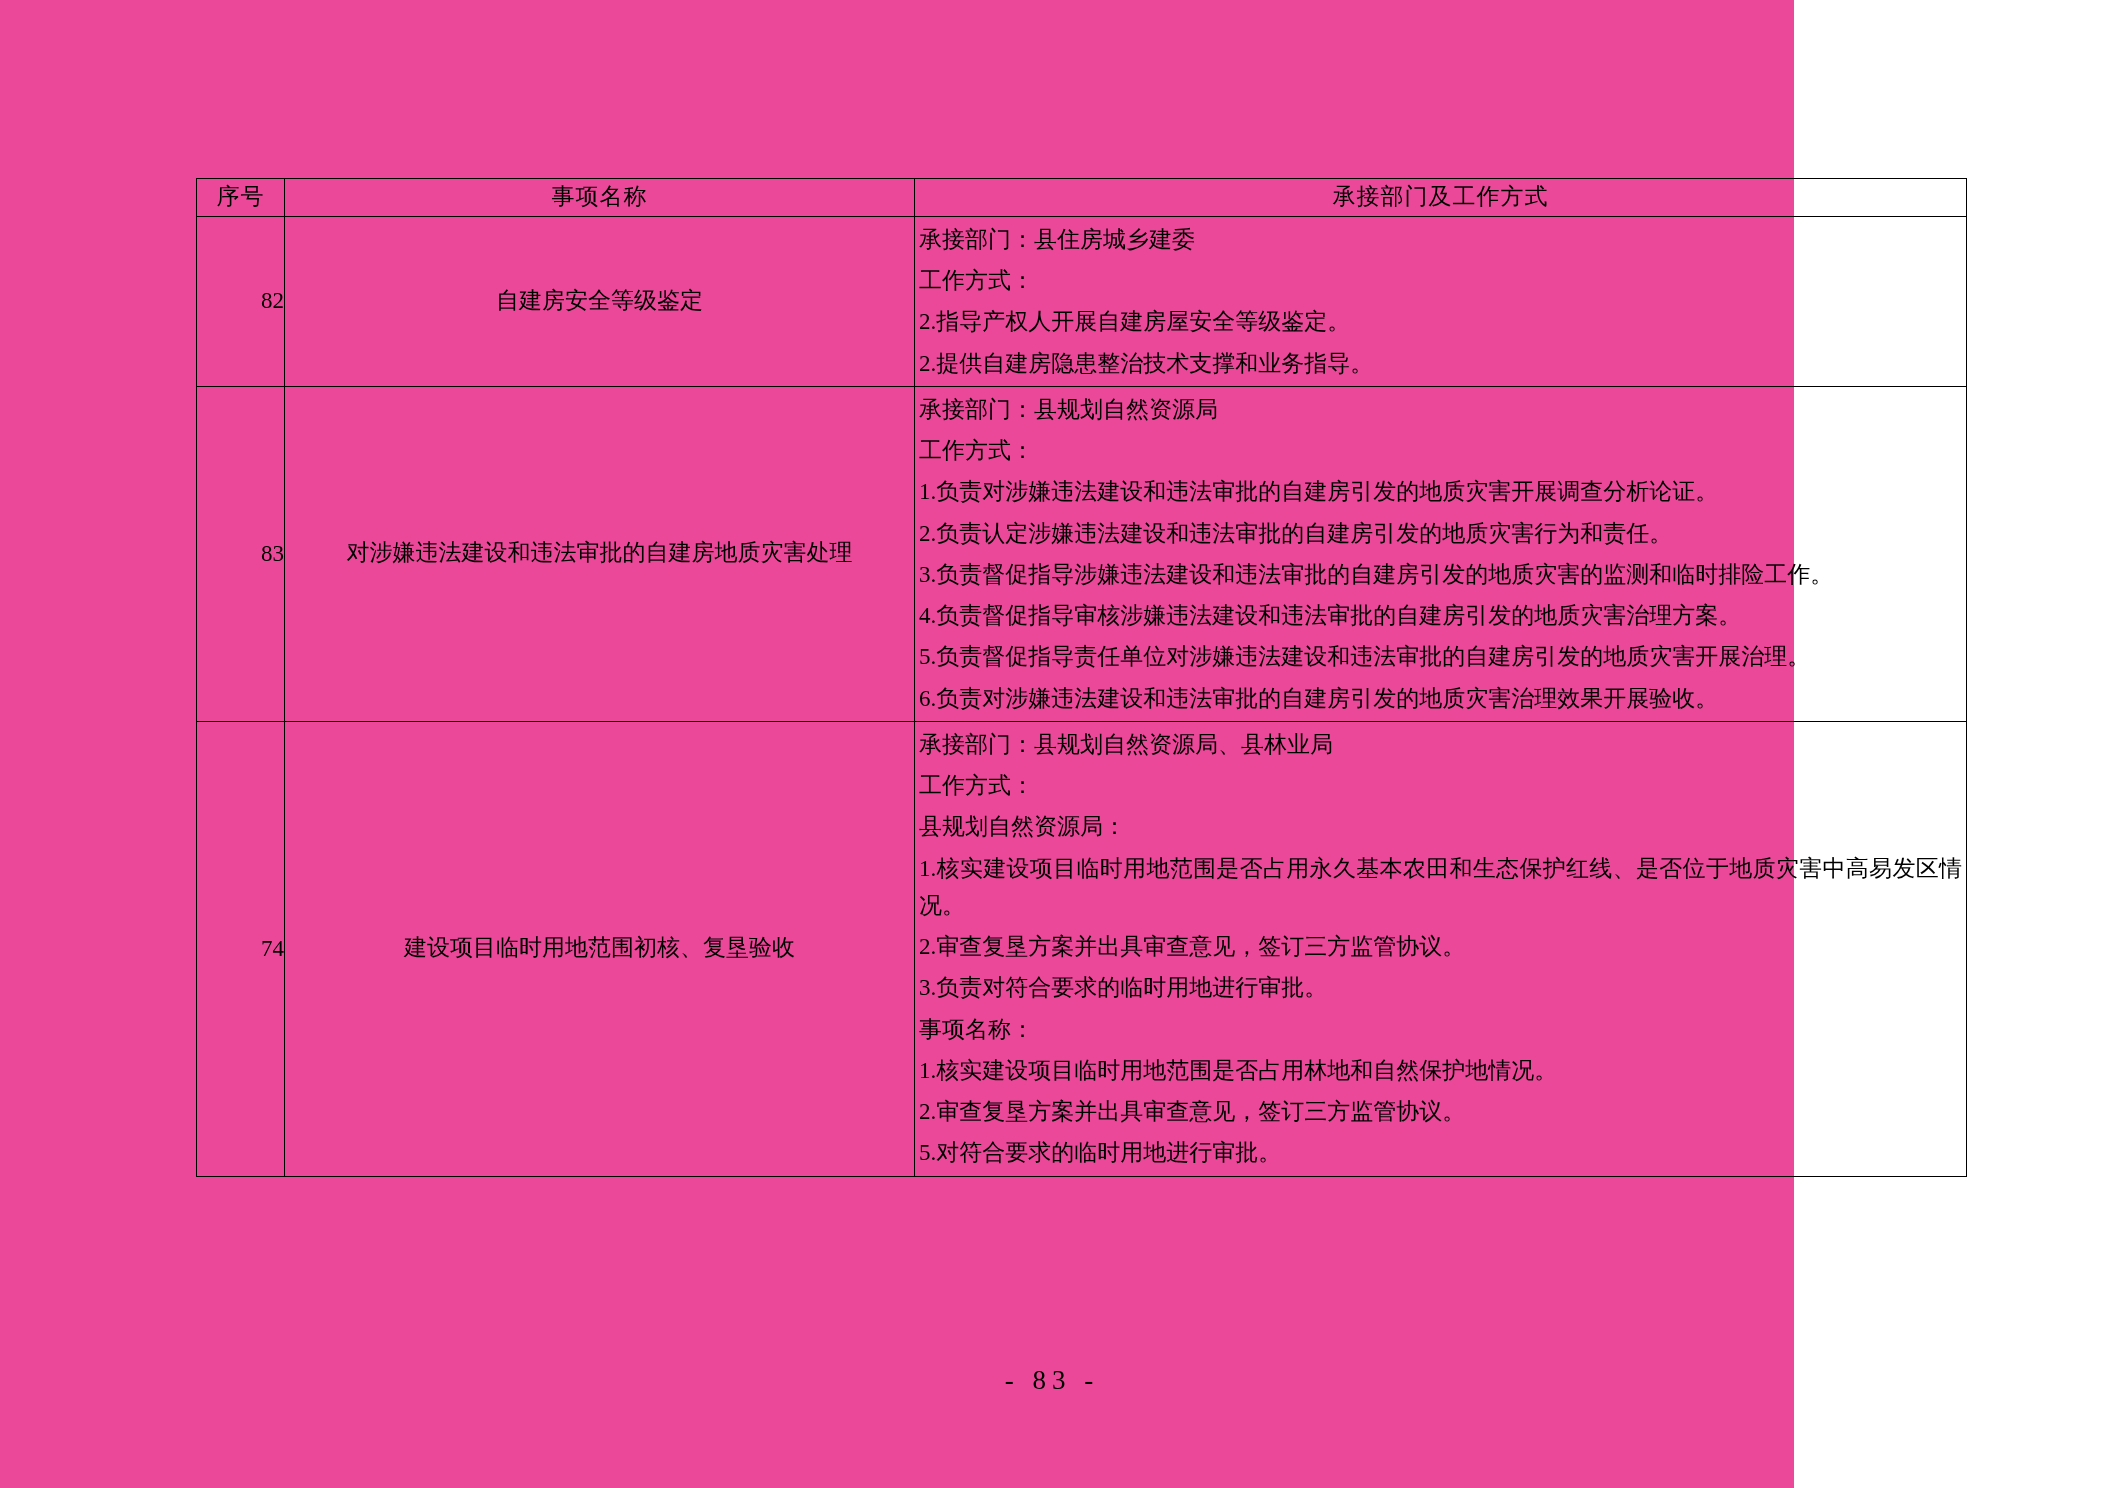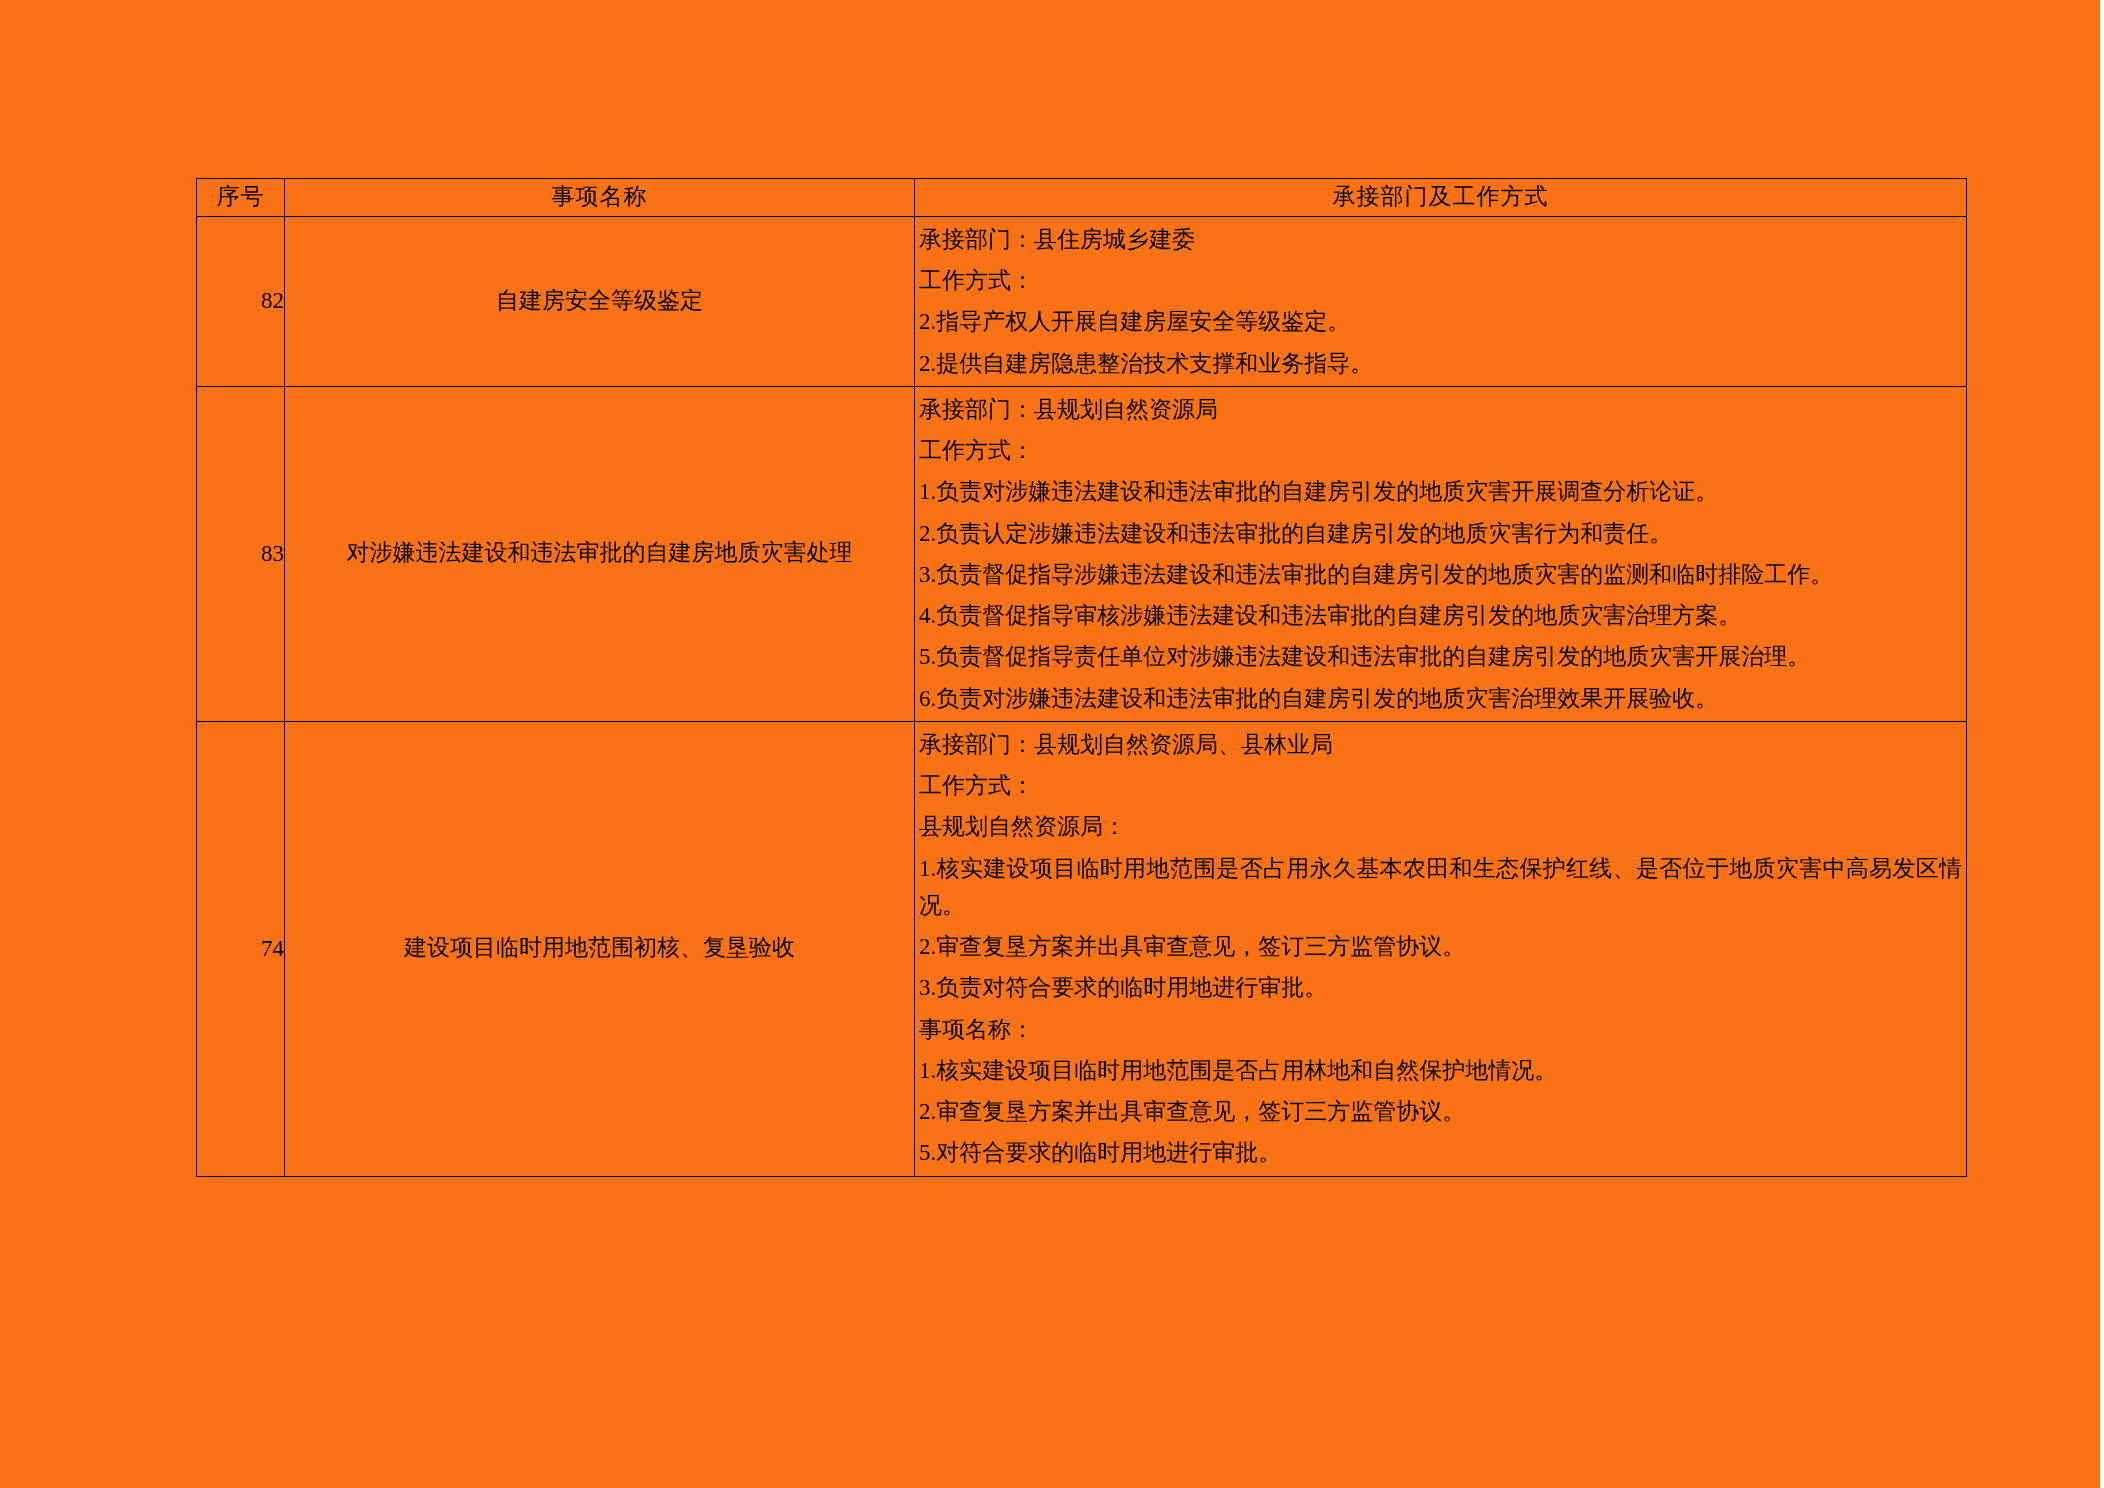--- a/index.html
+++ b/index.html
@@ -12,23 +12,23 @@
     height: 1488px;
     font-family: "Liberation Serif", "DejaVu Serif", serif;
     color: #000000;
     position: relative;
     overflow: hidden;
   }
   .page {
     position: absolute;
     left: 0;
     top: 0;
-    width: 2100px;
+    width: 1794px;
     height: 1488px;
-    background: #f97316;
+    background: #ec4899;
   }
   .doc-table {
     position: absolute;
     left: 196px;
     top: 178px;
     width: 1770px;
     border-collapse: collapse;
     table-layout: fixed;
   }
   .doc-table td, .doc-table th {
@@ -138,14 +138,15 @@
           <p>3.负责对符合要求的临时用地进行审批。</p>
           <p>事项名称：</p>
           <p>1.核实建设项目临时用地范围是否占用林地和自然保护地情况。</p>
           <p>2.审查复垦方案并出具审查意见，签订三方监管协议。</p>
           <p>5.对符合要求的临时用地进行审批。</p>
         </td>
       </tr>
     </tbody>
   </table>
 
+  <div class="page-number">- 83 -</div>
 
 </div>
 
 </body></html>

